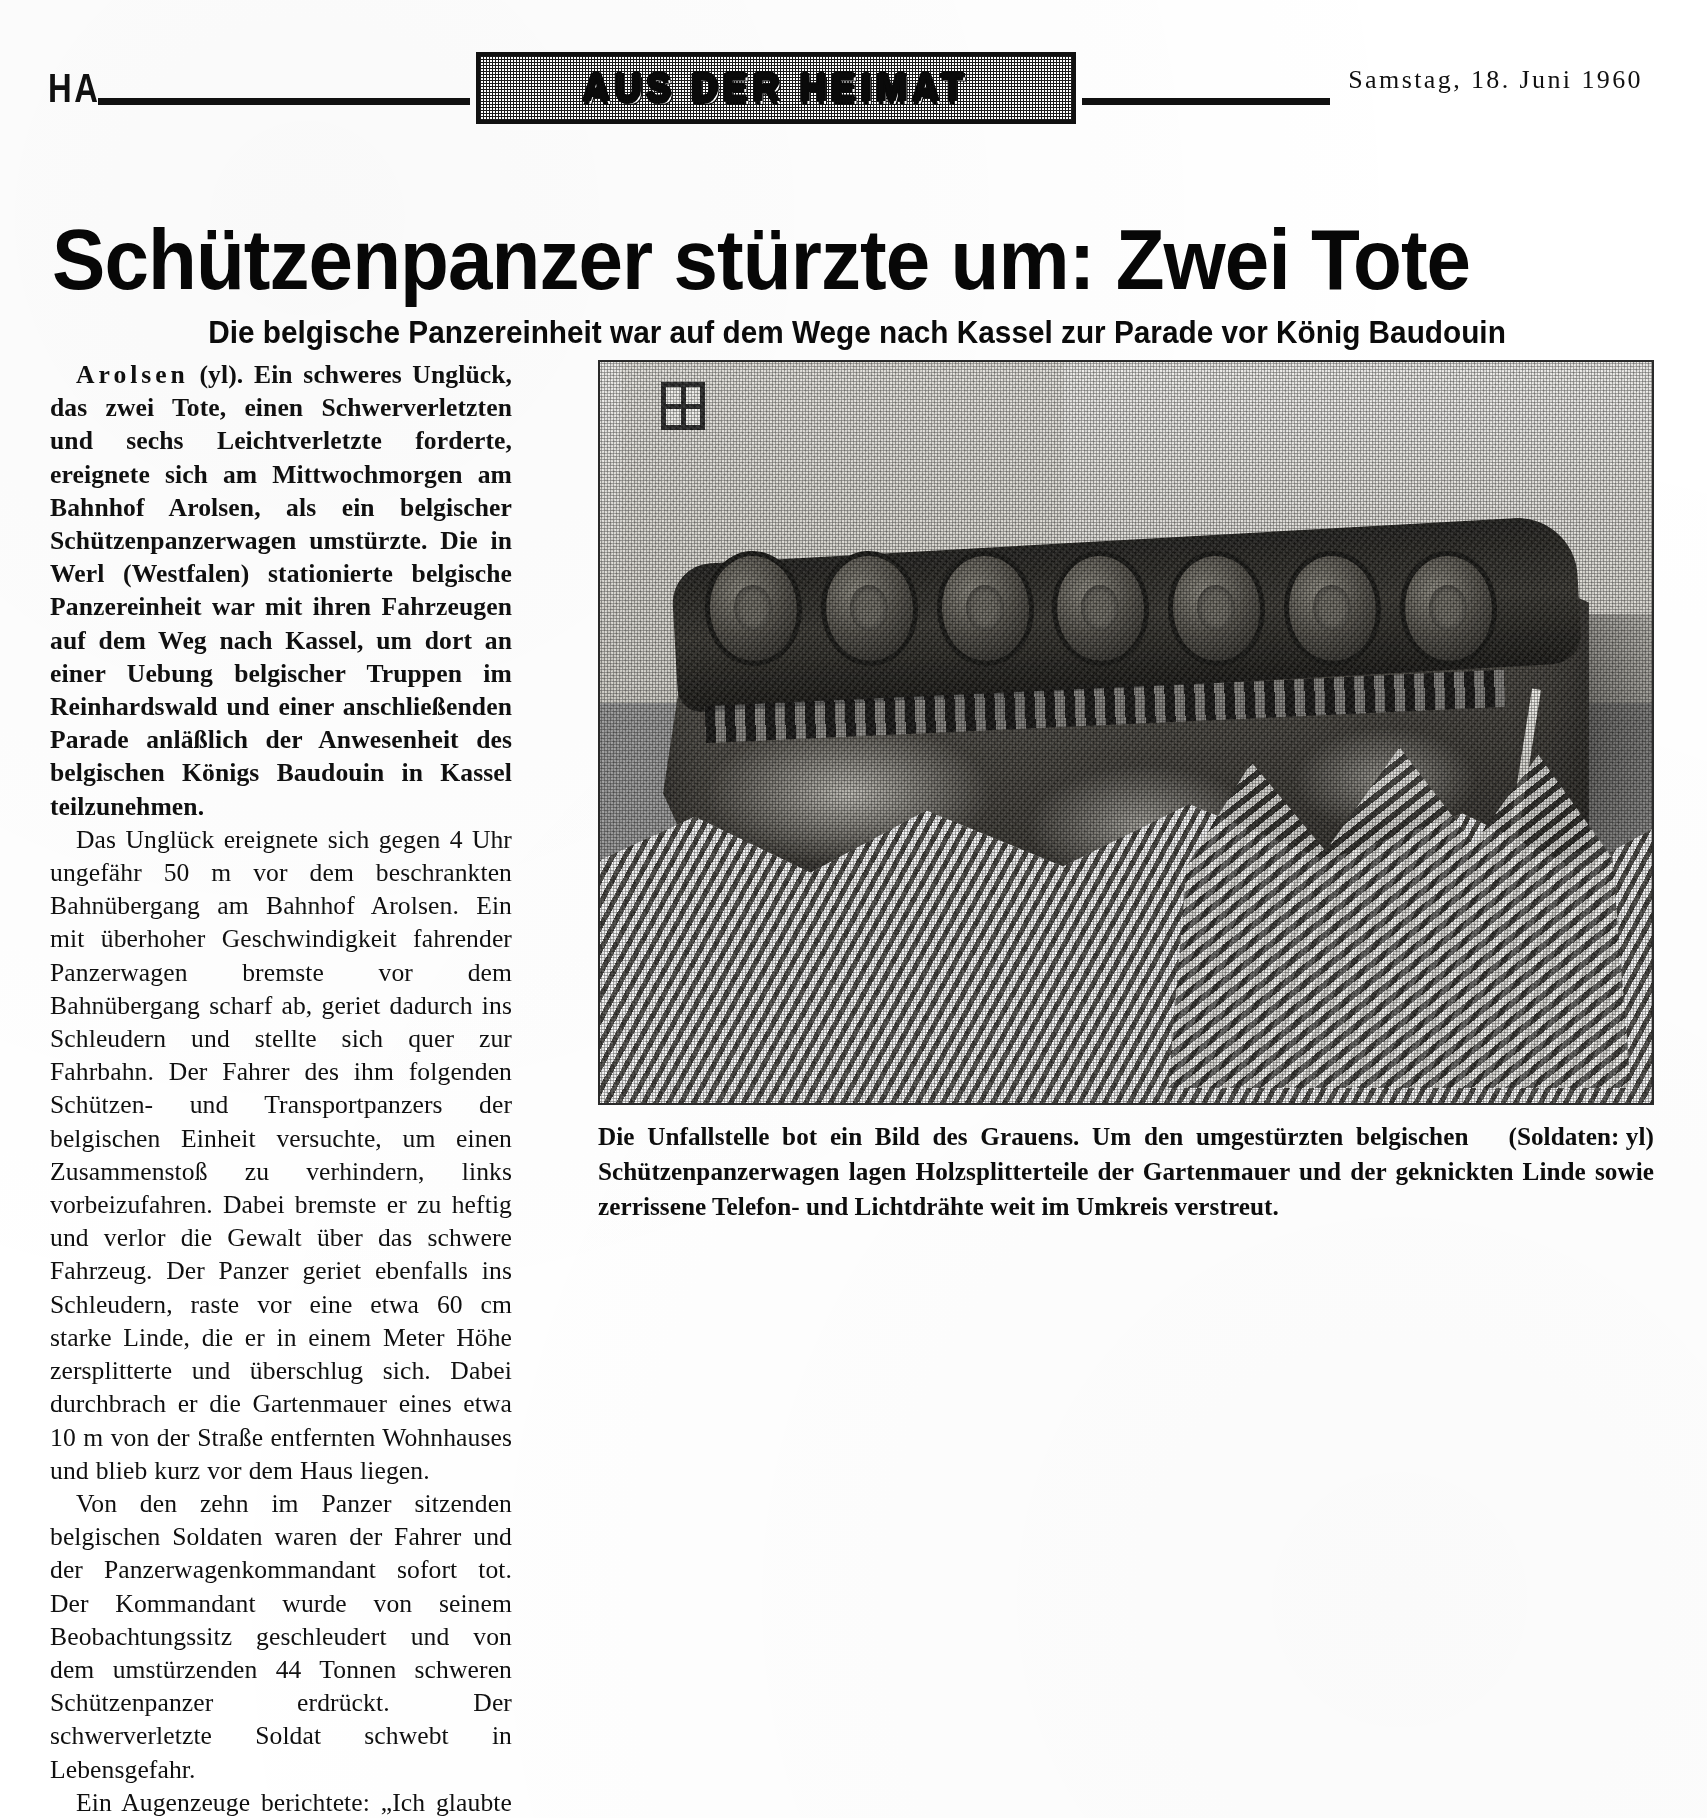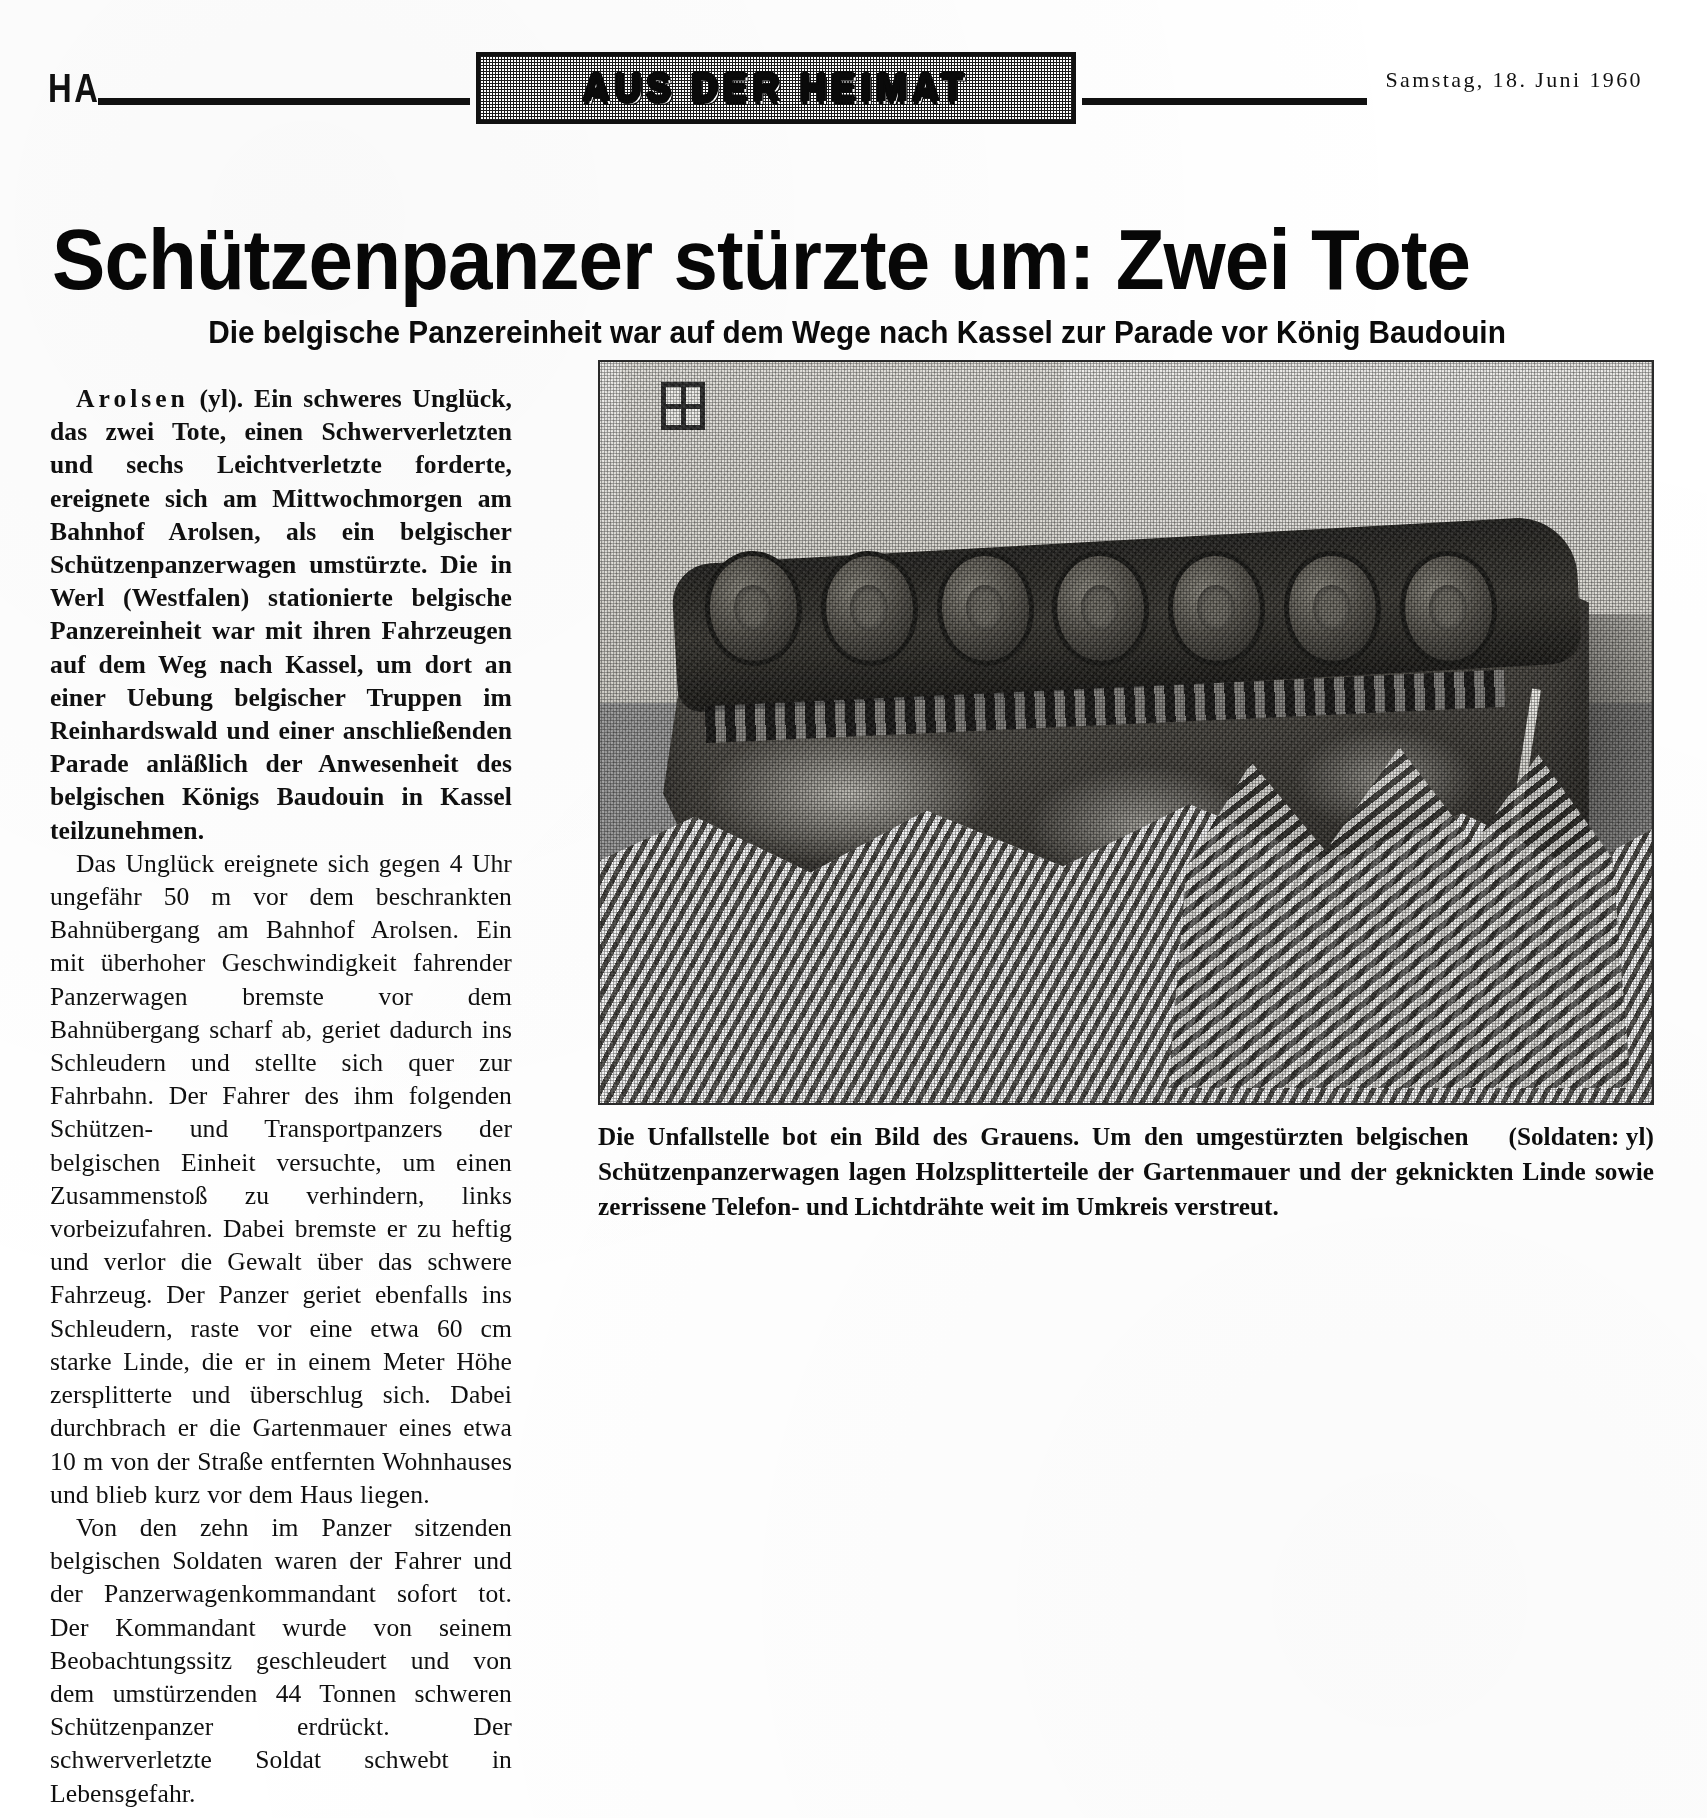--- a/index.html
+++ b/index.html
@@ -88,21 +88,21 @@
   }
   .rule-right {
     flex: 1 1 auto;
     height: 7px;
     background: #111;
     margin-top: 26px;
     margin-right: 6px;
   }
   .dateline {
     font-family: "Liberation Serif", serif;
-    font-size: 22px;
+    font-size: 26px;
     letter-spacing: 2.4px;
     color: #111;
     white-space: nowrap;
     padding-left: 12px;
     padding-bottom: 16px;
     text-align: center;
   }
 
   
   .headline {
@@ -154,21 +154,20 @@
     letter-spacing: 0.1px;
     color: #101010;
     text-indent: 26px;
     -webkit-hyphens: none;
     hyphens: none;
     word-spacing: 0.5px;
   }
   .col-left p.lead {
     font-weight: 700;
     letter-spacing: 0.1px;
-    margin-top: 24px;
   }
   .col-left p.lead .place {
     letter-spacing: 4px;
     font-weight: 700;
   }
 
   
   .photo-block {
     position: absolute;
     left: 598px;

